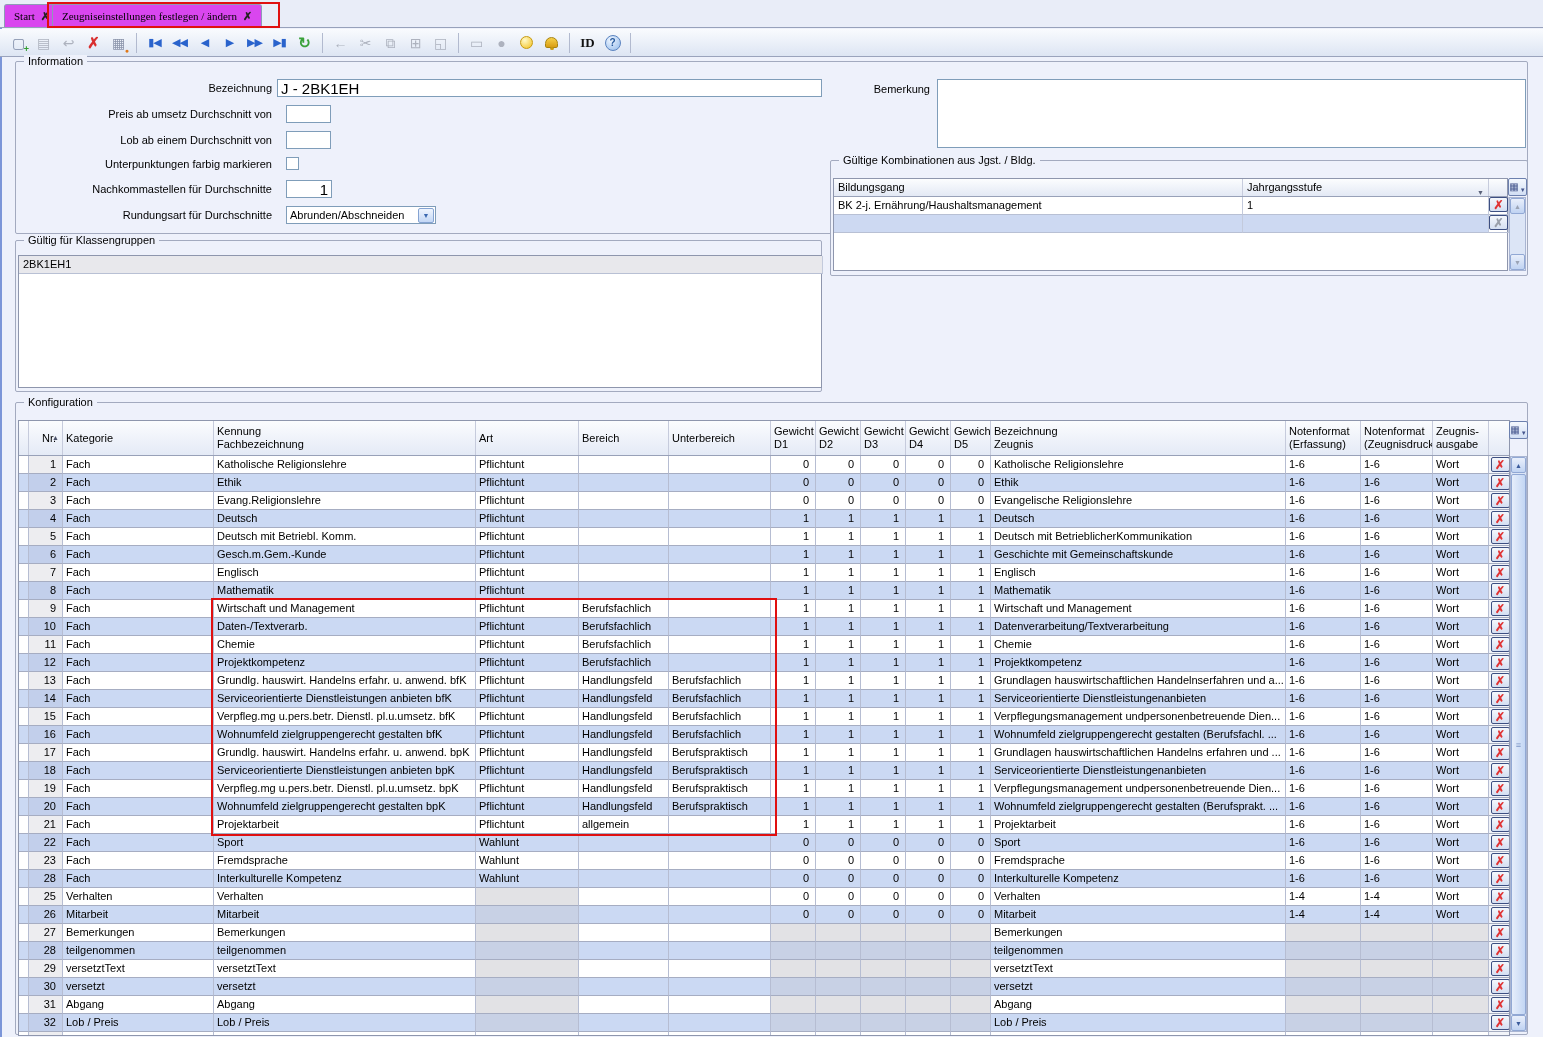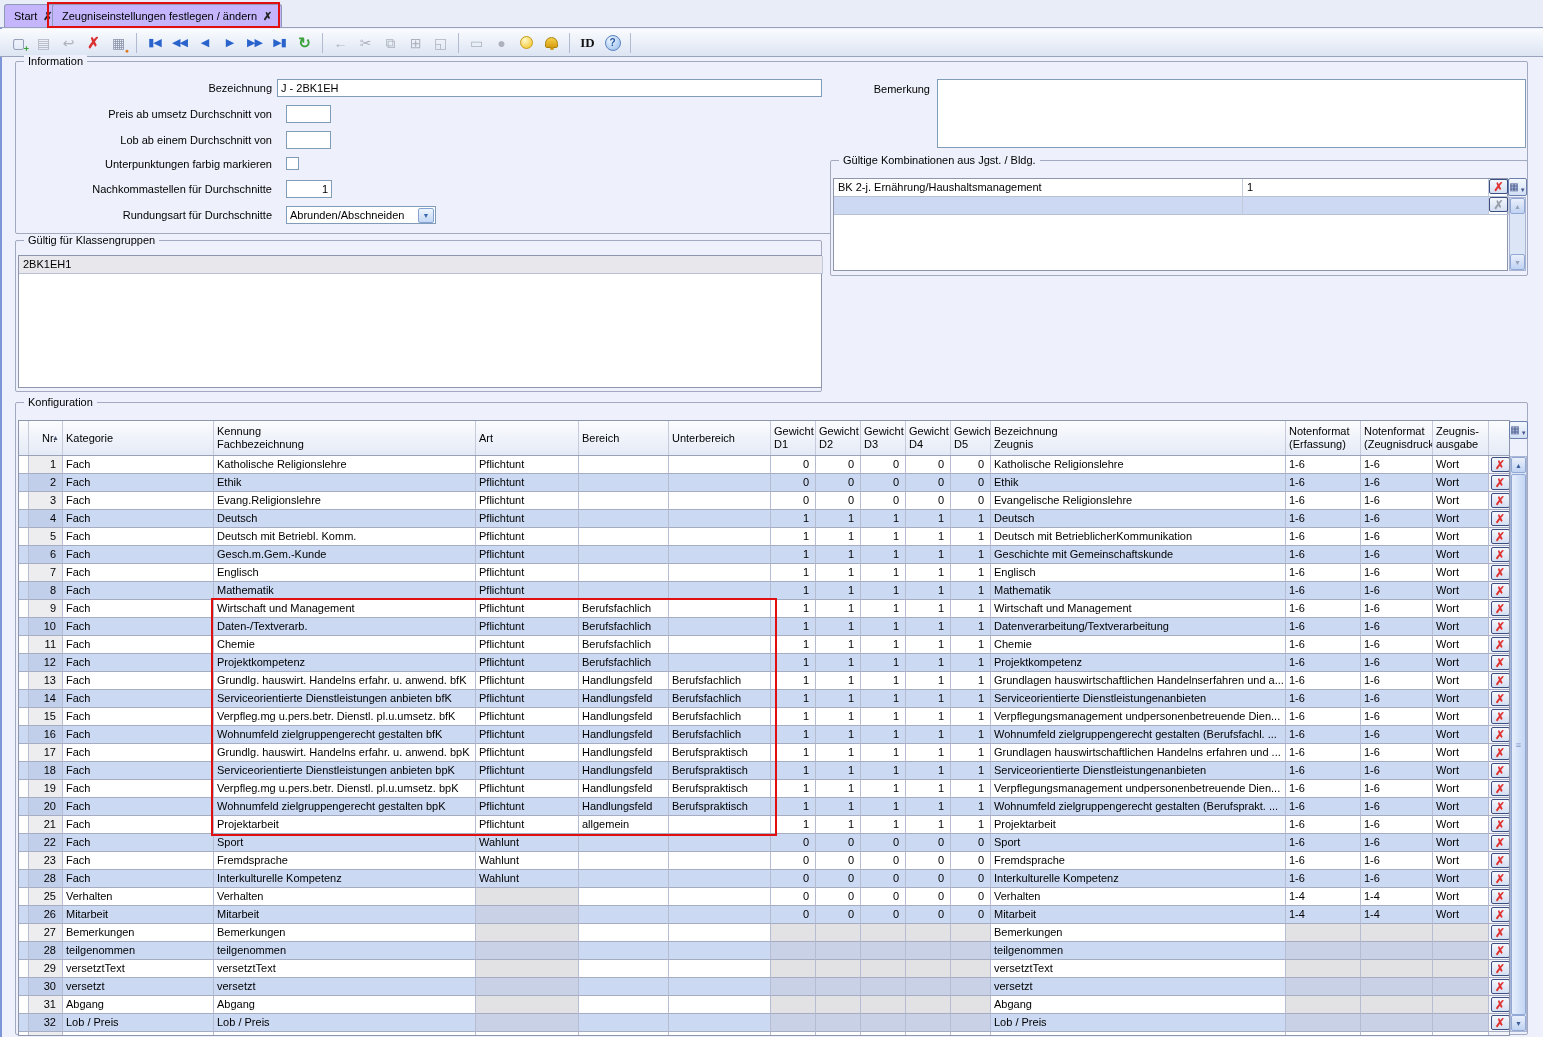--- a/index.html
+++ b/index.html
@@ -3,21 +3,21 @@
 <meta charset="utf-8">
 <style>
   *{box-sizing:border-box;margin:0;padding:0;}
   html,body{width:1543px;height:1037px;overflow:hidden;}
   body{font-family:"Liberation Sans",sans-serif;font-size:11px;color:#000;background:#eef1fb;position:relative;}
   #left-edge{position:absolute;left:0;top:0;width:2px;height:100%;background:#7c96d8;}
   
   .tabbar{position:absolute;left:0;top:0;width:100%;height:28px;background:#e9edf8;border-bottom:1px solid #97a1bb;}
   .tab{position:absolute;height:23px;top:4px;border:1px solid #8e99b8;border-bottom:none;border-radius:3px 3px 0 0;
        background:linear-gradient(#ffffff,#dfe6f3);padding:0 9px;line-height:22px;white-space:nowrap;cursor:default;}
-  .tab.active{background:#c4b5fd;}
+  .tab.active{background:#d946ef;font-family:Liberation Serif, serif;}
   .tab .close{font-weight:bold;margin-left:6px;font-size:11px;color:#222;}
   .anno{position:absolute;border:2px solid #e01010;z-index:60;pointer-events:none;}
   
   .toolbar{position:absolute;left:0;top:29px;width:100%;height:28px;background:linear-gradient(#f9fbfe,#dde5f3);
            border-bottom:1px solid #9aa3bc;display:flex;align-items:center;padding-left:6px;}
   .tb-btn{width:25px;height:24px;display:flex;align-items:center;justify-content:center;position:relative;border-radius:2px;}
   .tb-dis{opacity:.9;}
   .tb-sep{width:1px;height:20px;background:#b2bacf;margin:0 5px;}
   .tb-glyph{font-size:14px;line-height:1;}
   .g-new{color:#7d8aa6;}
@@ -33,21 +33,21 @@
   .g-bell{width:13px;height:11px;background:linear-gradient(#f6d04a,#d99e14);border:1px solid #a8830f;border-radius:7px 7px 2px 2px;position:relative;}
   .g-bell::after{content:"";position:absolute;left:4px;bottom:-3px;width:4px;height:3px;border-radius:50%;background:#c99a12;}
   .g-id{font-family:"Liberation Serif",serif;font-weight:bold;font-size:13px;color:#111;}
   .g-help{width:16px;height:16px;border-radius:50%;background:radial-gradient(circle at 35% 30%,#eef5ff,#93bbec);border:1px solid #5a83c0;
           color:#275a9e;font-weight:bold;font-size:10px;display:flex;align-items:center;justify-content:center;}
   
   .grp{position:absolute;border:1px solid #a3aabf;border-radius:2px;}
   .grp .legend{position:absolute;top:-7px;left:8px;background:#eef1fb;padding:0 4px;white-space:nowrap;}
   
   .flabel{position:absolute;left:20px;width:252px;text-align:right;white-space:nowrap;}
-  .tbox{position:absolute;background:#fff;border:1px solid #7f9db9;font-family:"Liberation Sans",sans-serif;font-size:11px;
+  .tbox{position:absolute;background:#fff;border:1px solid #7f9db9;font-family:"Liberation Sans",sans-serif;font-size:15px;
         padding:0 3px;line-height:16px;color:#000;}
   input.tbox{outline:none;}
   .chk{position:absolute;width:13px;height:13px;background:#fff;border:1px solid #7f9db9;}
   .combo{position:absolute;background:#fff;border:1px solid #7f9db9;line-height:16px;padding:0 3px;}
   .cbtn{position:absolute;right:1px;top:1px;width:16px;height:15px;border:1px solid #85a3d2;border-radius:2px;
         background:linear-gradient(#eff5fe,#c3d7f5);color:#3a68b0;font-size:7px;display:flex;align-items:center;justify-content:center;}
   
   .mtbl{position:absolute;background:#fff;border:1px solid #8e96ad;}
   .mhead{display:grid;height:18px;background:linear-gradient(#fcfdfe,#e3e9f5);border-bottom:1px solid #98a1b8;}
   .mh{padding:0 4px;line-height:17px;border-right:1px solid #c7ccdd;position:relative;white-space:nowrap;overflow:hidden;}
@@ -202,20 +202,28 @@
   <span>Abrunden/Abschneiden</span>
   <span class="cbtn">▼</span>
 </div>
 <div class="flabel" style="left:645px;top:83px;width:285px;">Bemerkung</div>
 <textarea class="tbox txt-area" style="left: 937px; top: 79px; width: 589px; height: 69px;" placeholder=""></textarea>
 
 <div class="grp" style="left:830px;top:160px;width:698px;height:116px;background:#eef1fb;">
   <span class="legend" style="background:#eef1fb;">Gültige Kombinationen aus Jgst. / Bldg.</span>
 </div>
 <div class="mtbl" style="left:833px;top:178px;width:675px;height:93px;">
+  <div class="mhead" style="grid-template-columns:409px 246px 20px;">
+    <div class="mh">Bildungsgang</div>
+    <div class="mh">
+      <span>Jahrgangsstufe</span>
+      <span class="filter">▼</span>
+    </div>
+    <div class="mh" style="border-right:none;"></div>
+  </div>
   <div id="kmb-rows">
       <div class="mrow" style="grid-template-columns: 409px 246px 20px;">
         <div class="mc">BK 2-j. Ernährung/Haushaltsmanagement</div>
         <div class="mc">1</div>
         <div class="mc" style="padding: 0px;">
           <span class="xbtn">✗</span>
         </div>
       </div>
       <div class="mrow" style="grid-template-columns: 409px 246px 20px;">
         <div class="mc sel-blue"></div>

